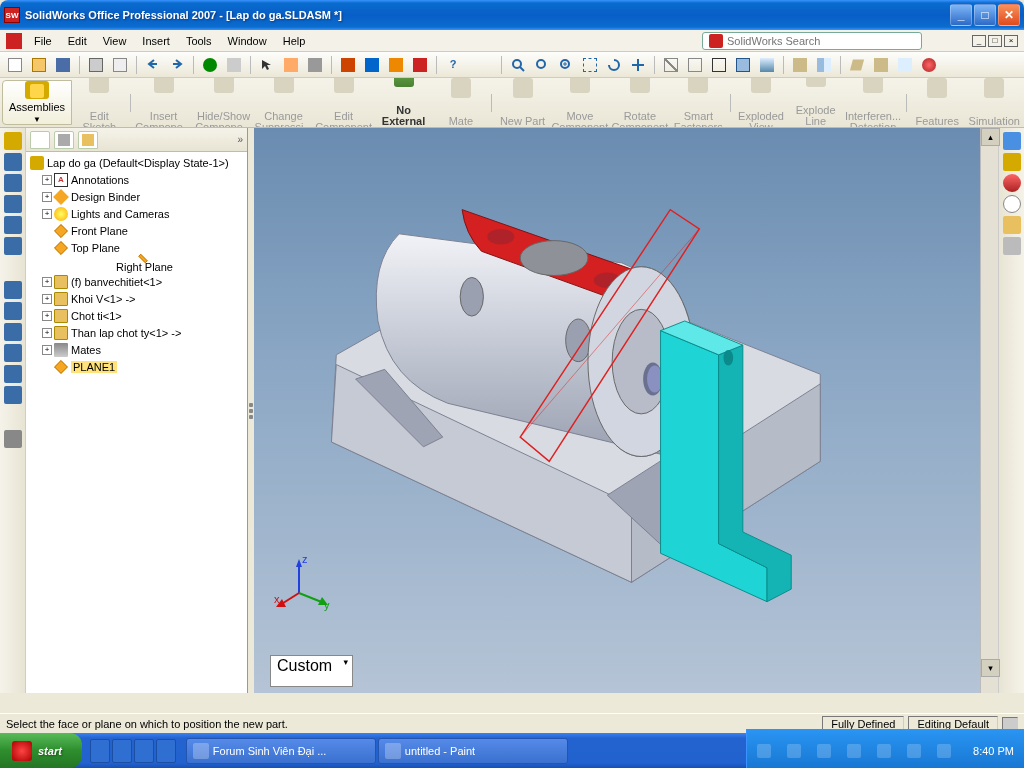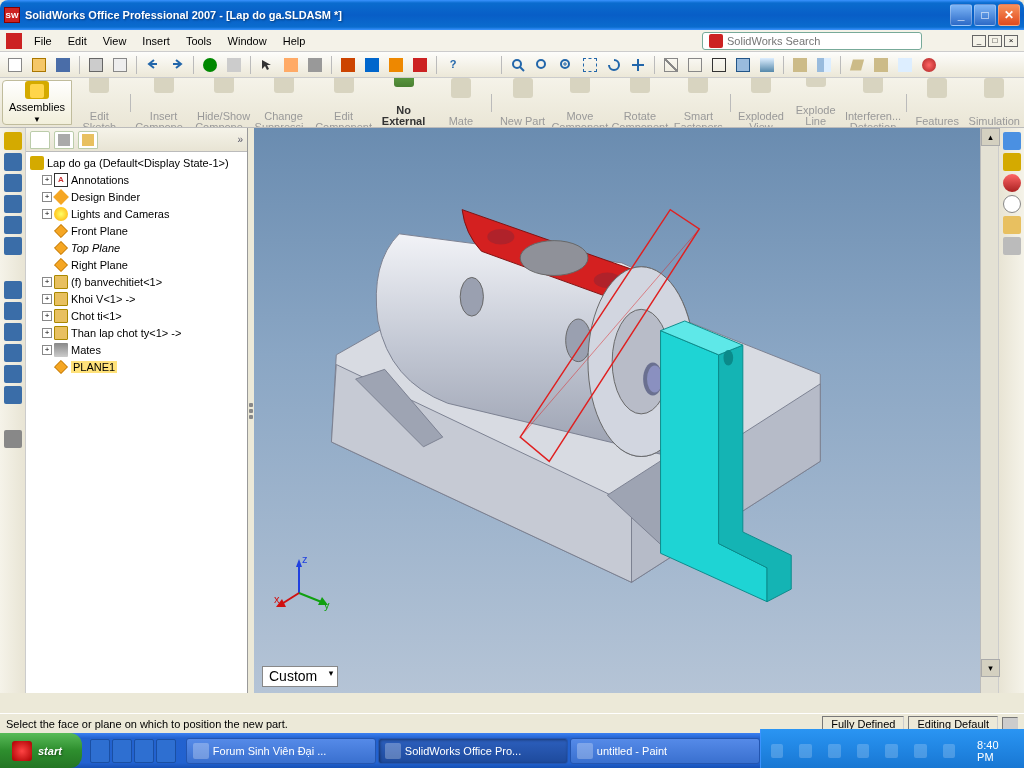--- a/index.html
+++ b/index.html
@@ -70,21 +70,21 @@
 .tnode.sel .lbl { background:#ffe27a; padding:0 2px; }
 
 
 .splitter { width:6px; background:#ece9d8; display:flex; flex-direction:column; align-items:center; justify-content:center; }
 .splitter .grip { width:4px; height:4px; background:#888; margin:1px; border-radius:1px; }
 
 
 .viewport { flex:1; position:relative; background:linear-gradient(to bottom,#6a8cb0 0%,#8aa6c4 40%,#b5c4d6 100%); overflow:hidden; }
 .model-svg { position:absolute; inset:0; width:100%; height:100%; }
 .triad { position:absolute; left:20px; bottom:80px; width:60px; height:60px; }
-.custom-dd { position:absolute; left:8px; bottom:6px; background:#fff; border:1px solid #888; padding:1px 20px 2px 6px; font-size:14px; }
+.custom-dd { position:absolute; left:16px; bottom:6px; background:#fff; border:1px solid #888; padding:1px 20px 11px 6px; font-size:16px; }
 .custom-dd::after { content:'▾'; position:absolute; right:4px; top:1px; font-size:9px; }
 
 
 .righttoolcol { width:26px; background:linear-gradient(to left,#f5f3e9,#e8e4d4); border-left:1px solid #ccc; display:flex; flex-direction:column; align-items:center; padding-top:4px; gap:3px; }
 .righttoolcol .rt { width:18px; height:18px; border-radius:2px; }
 
 .vscroll { width:18px; background:#e4e1d4; border-left:1px solid #bbb; position:relative; }
 .vscroll::before { content:'▴'; position:absolute; top:0; width:100%; text-align:center; background:#d4d0c0; font-size:9px; height:16px; line-height:16px; border:1px solid #aaa; }
 .vscroll::after { content:'▾'; position:absolute; bottom:16px; width:100%; text-align:center; background:#d4d0c0; font-size:9px; height:16px; line-height:16px; border:1px solid #aaa; }
 
@@ -402,26 +402,26 @@
           <div class="tnode" style="padding-left: 16px;">
             <span class="exp">+</span>
             <span class="ticon ic-light"></span>
             <span class="lbl">Lights and Cameras</span>
           </div>
           <div class="tnode" style="padding-left: 16px;">
             <span class="noexp"></span>
             <span class="ticon ic-plane"></span>
             <span class="lbl">Front Plane</span>
           </div>
-          <div class="tnode" style="padding-left: 16px; font-style: italic;">
+          <div class="tnode" style="padding-left: 16px;">
             <span class="noexp"></span>
             <span class="ticon ic-plane"></span>
             <span class="lbl">Top Plane</span>
           </div>
-          <div class="tnode" style="padding-left: 16px;">
+          <div class="tnode" style="padding-left: 16px; flex-direction: column;">
             <span class="noexp"></span>
             <span class="ticon ic-plane"></span>
             <span class="lbl">Right Plane</span>
           </div>
           <div class="tnode" style="padding-left: 16px;">
             <span class="exp">+</span>
             <span class="ticon ic-part"></span>
             <span class="lbl">(f) banvechitiet&lt;1&gt;</span>
           </div>
           <div class="tnode" style="padding-left: 16px;">
@@ -543,24 +543,20 @@
     <div class="q"></div>
     <div class="q"></div>
     <div class="q"></div>
     <div class="q"></div>
   </div>
   <div class="tasks" id="tasks">
       <div class="taskitem">
         <div class="ti"></div>
         <span>Forum Sinh Viên Đại ...</span>
       </div>
-      <div class="taskitem active">
-        <div class="ti"></div>
-        <span>SolidWorks Office Pro...</span>
-      </div>
       <div class="taskitem">
         <div class="ti"></div>
         <span>untitled - Paint</span>
       </div>
     </div>
   <div class="systray">
     <div class="tri"></div>
     <div class="tri"></div>
     <div class="tri"></div>
     <div class="tri"></div>

